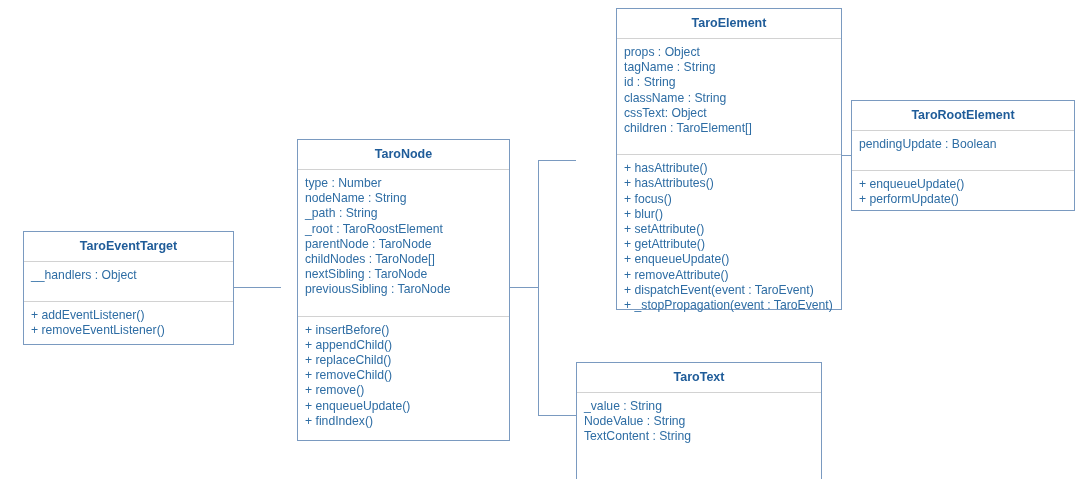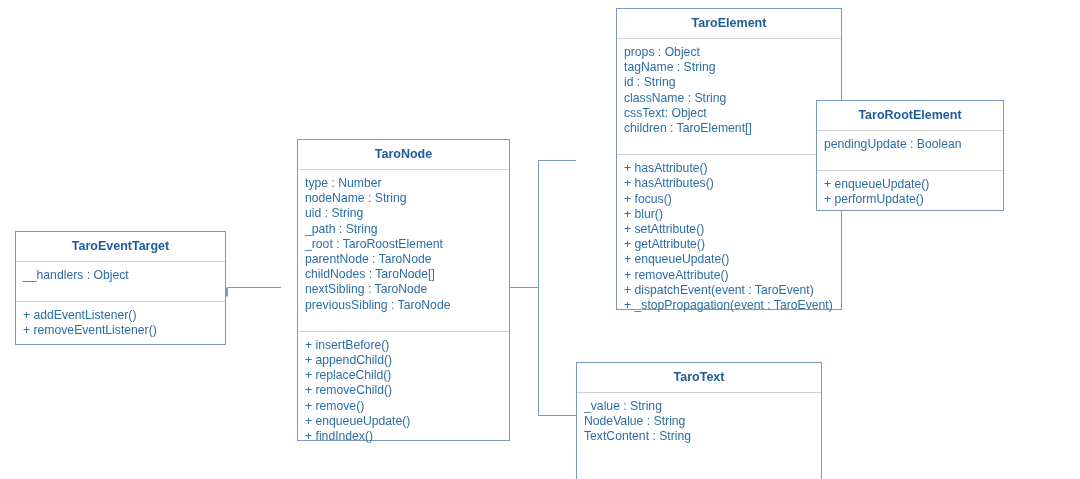--- a/index.html
+++ b/index.html
@@ -98,37 +98,36 @@
   <div class="edge-h" style="left:503px; top:287px; width:36px;"></div>
   <div class="arrow-wrap" style="left:494px; top:287px;">
     <div class="arrow-left"></div>
   </div>
 
   <div class="edge-h" style="left:810px; top:155px; width:41px;"></div>
   <div class="arrow-wrap" style="left:801px; top:155px;">
     <div class="arrow-left"></div>
   </div>
 
-  <div class="uml-class" style="left:15px; top:231px; width:211px; height:114px;">
+  <div class="uml-class" style="left:23px; top:231px; width:211px; height:114px;">
     <div class="uml-title">TaroEventTarget</div>
     <div class="uml-compartment">
       <div class="uml-row">__handlers : Object</div>
     </div>
     <div class="uml-compartment last">
       <div class="uml-row">+ addEventListener()</div>
       <div class="uml-row">+ removeEventListener()</div>
     </div>
   </div>
 
   <div class="uml-class" style="left:281px; top:139px; width:213px; height:302px;margin-left:16px;">
     <div class="uml-title">TaroNode</div>
     <div class="uml-compartment">
       <div class="uml-row">type : Number</div>
       <div class="uml-row">nodeName : String</div>
-      <div class="uml-row">uid : String</div>
       <div class="uml-row">_path : String</div>
       <div class="uml-row">_root : TaroRoostElement</div>
       <div class="uml-row">parentNode : TaroNode</div>
       <div class="uml-row">childNodes : TaroNode[]</div>
       <div class="uml-row">nextSibling : TaroNode</div>
       <div class="uml-row">previousSibling : TaroNode</div>
     </div>
     <div class="uml-compartment last">
       <div class="uml-row">+ insertBefore()</div>
       <div class="uml-row">+ appendChild()</div>
@@ -157,21 +156,21 @@
       <div class="uml-row">+ blur()</div>
       <div class="uml-row">+ setAttribute()</div>
       <div class="uml-row">+ getAttribute()</div>
       <div class="uml-row">+ enqueueUpdate()</div>
       <div class="uml-row">+ removeAttribute()</div>
       <div class="uml-row">+ dispatchEvent(event : TaroEvent)</div>
       <div class="uml-row">+ _stopPropagation(event : TaroEvent)</div>
     </div>
   </div>
 
-  <div class="uml-class" style="left:816px; top:100px; width:188px; height:111px;">
+  <div class="uml-class" style="left:851px; top:100px; width:224px; height:111px;">
     <div class="uml-title">TaroRootElement</div>
     <div class="uml-compartment">
       <div class="uml-row">pendingUpdate : Boolean</div>
     </div>
     <div class="uml-compartment last">
       <div class="uml-row">+ enqueueUpdate()</div>
       <div class="uml-row">+ performUpdate()</div>
     </div>
   </div>
 

